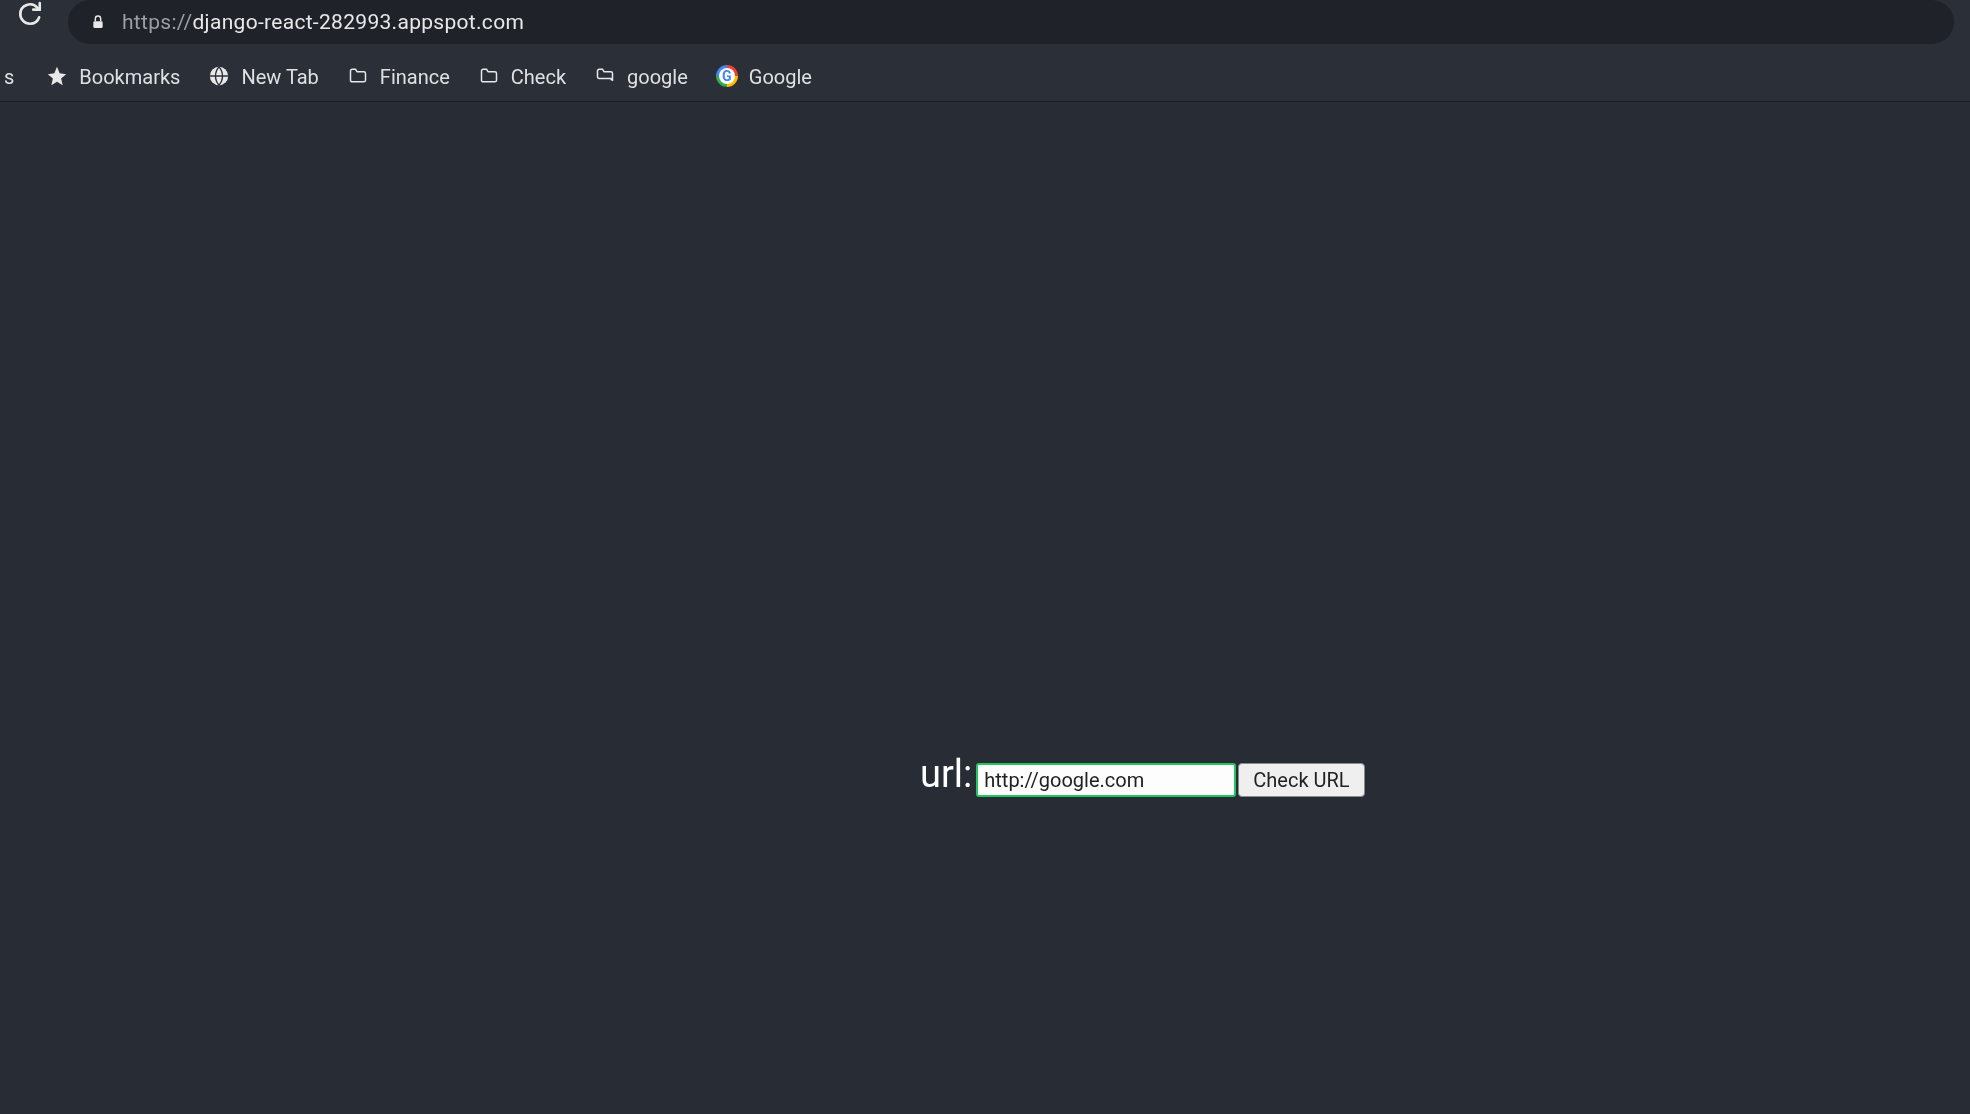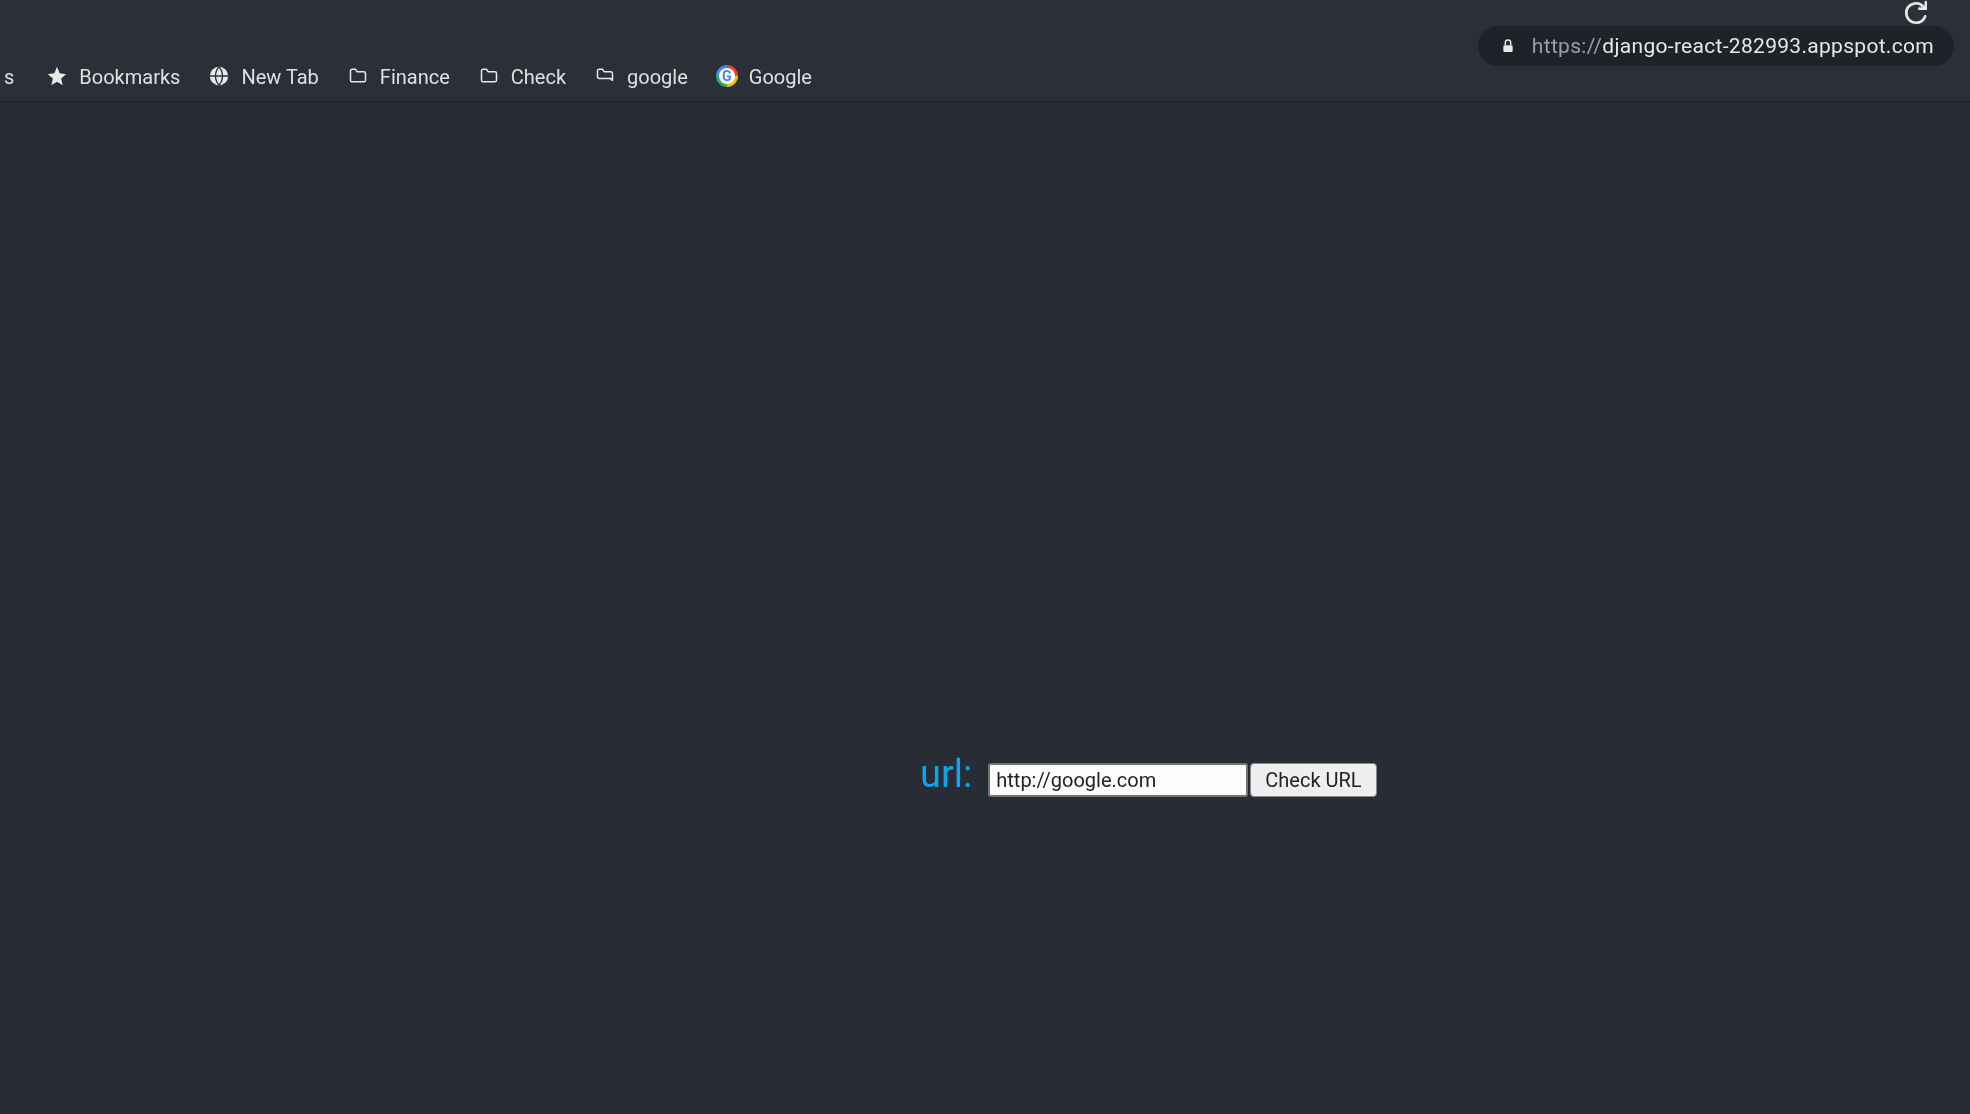--- a/index.html
+++ b/index.html
@@ -10,25 +10,24 @@
     body {
       width: 1970px;
       height: 1114px;
       background: #272c35;
       font-family: -apple-system, BlinkMacSystemFont, "Segoe UI", Roboto, sans-serif;
       color: #e8e8e8;
       overflow: hidden;
     }
     .toolbar {
       display: flex;
-      align-items: flex-end;
+      align-items: flex-start;
       height: 52px;
       padding: 0 16px;
       background: #2b2f38;
-      flex-direction: column;
     }
     .reload-icon {
       width: 28px;
       height: 28px;
       display: flex;
       align-items: center;
       justify-content: center;
       margin-right: 24px;
       cursor: pointer;
     }
@@ -101,31 +100,31 @@
     .form-row {
       position: absolute;
       left: 920px;
       top: 650px;
       display: flex;
       align-items: baseline;
       gap: 2px;
     }
     .url-label {
       font-size: 38px;
-      color: #0ea5e9;
+      color: #ffffff;
       font-weight: 400;
-      margin-right: 14px;
+      margin-right: 2px;
     }
     .url-input {
       width: 260px;
       height: 34px;
       font-size: 20px;
       padding: 2px 6px;
       background: #fdfdfd;
-      border: 2px solid #737373;
+      border: 2px solid #22c55e;
       border-radius: 3px;
       font-family: inherit;
       color: #222;
     }
     .check-btn {
       height: 34px;
       font-size: 20px;
       padding: 2px 14px;
       background: #efefef;
       border: 1px solid #8a8a8a;

